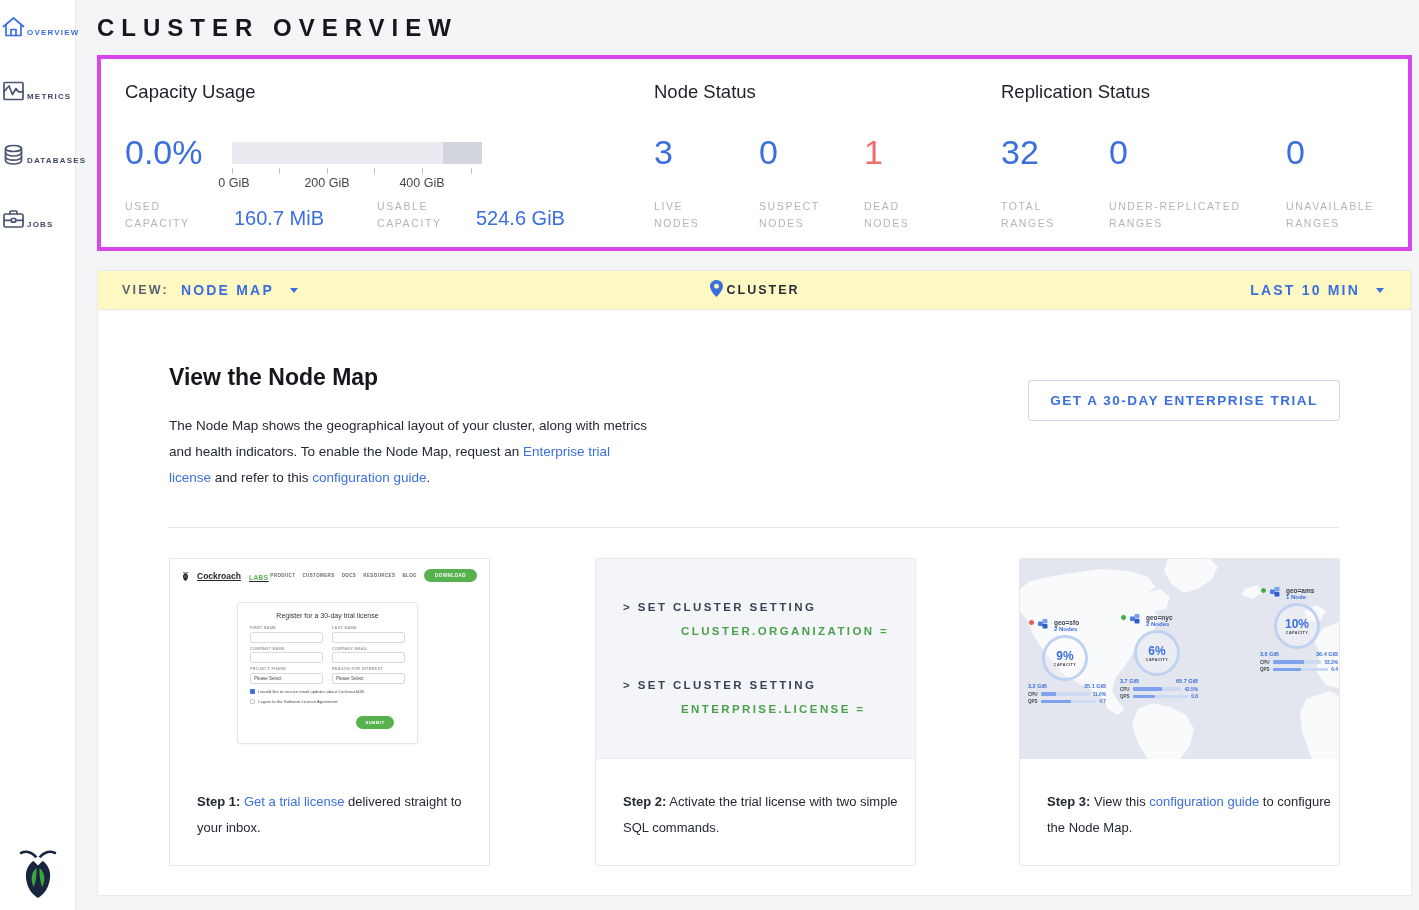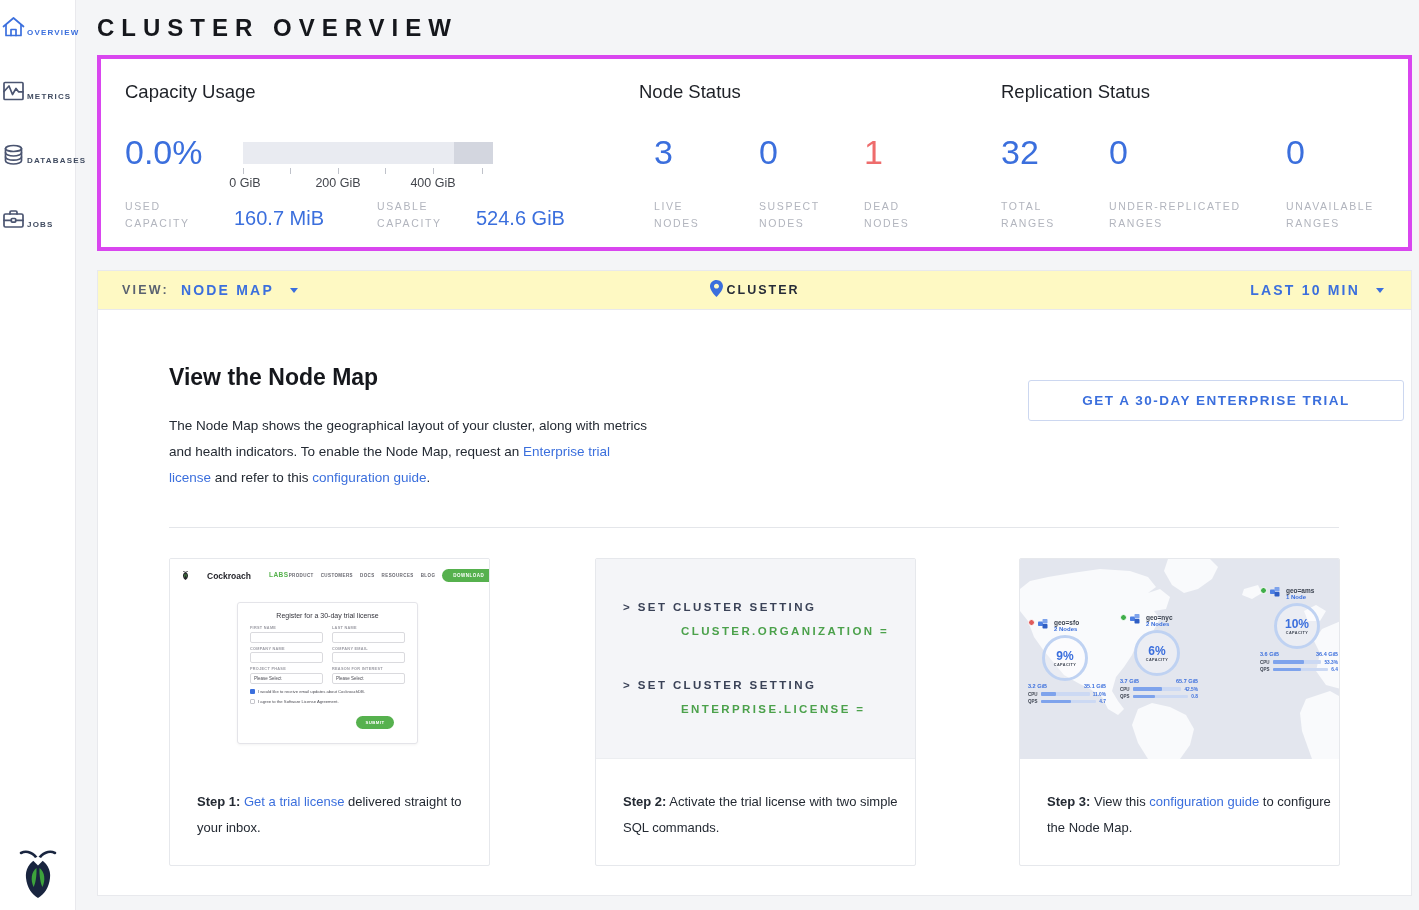--- a/index.html
+++ b/index.html
@@ -31,21 +31,21 @@
     font-size:24px; font-weight:600; letter-spacing:7px; color:#15171c;
   }
 
   
   .summary-card { position:relative; height:196px; background:#fff; border:4px solid #d946ef; }
   .sum-title { position:absolute; top:22px; font-size:18.5px; font-weight:500; color:#1e2127; }
   .big { position:absolute; top:74px; font-size:34px; color:#3b6fdd; }
   .big.red { color:#ee6c6c; }
   .sum-label { position:absolute; top:139px; font-size:10.5px; letter-spacing:1.6px; color:#b2b5be; line-height:17px; font-weight:500; white-space:nowrap; }
   .sum-value { position:absolute; top:148px; font-size:20px; color:#3b6fdd; }
-  .gauge { position:absolute; left:142px; top:83px; width:250px; }
+  .gauge { position:absolute; left:131px; top:83px; width:250px; }
   .gauge-bar { height:22px; background:#e9ebf1; position:relative; }
   .gauge-bar .dark { position:absolute; right:0; top:0; bottom:0; width:39px; background:#d3d6df; }
   .gauge-ticks { position:relative; height:8px; margin-top:4px; }
   .tick { position:absolute; top:0; width:1px; height:6px; background:#bfc2ca; }
   .gauge-labels { position:relative; height:16px; font-size:12.5px; color:#43464d; }
   .gauge-labels span { position:absolute; transform:translateX(-50%); white-space:nowrap; }
 
   
   .view-bar { margin-top:19px; height:40px; background:#fef9c3; border:1px solid #e8e9ed; display:flex; align-items:center; position:relative; }
   .vb-left { padding-left:24px; display:flex; align-items:center; gap:12px; }
@@ -53,41 +53,41 @@
   .vb-value { font-size:14px; letter-spacing:2.2px; font-weight:600; color:#3b6fdd; display:flex; align-items:center; gap:16px; cursor:pointer; }
   .caret { display:inline-block; width:0; height:0; border-left:4.5px solid transparent; border-right:4.5px solid transparent; border-top:5.5px solid #3b6fdd; }
   .vb-center { position:absolute; left:50%; transform:translateX(-50%); display:flex; align-items:center; gap:4px; font-size:12.5px; letter-spacing:2px; font-weight:600; color:#262c38; cursor:pointer; }
   .vb-right { margin-left:auto; padding-right:27px; }
 
   
   .content-panel { position:relative; height:586px; background:#fff; border:1px solid #e8e9ed; border-top:none; }
   .nm-title { position:absolute; left:71px; top:54px; font-size:23px; font-weight:600; color:#15171c; }
   .nm-desc { position:absolute; left:71px; top:103px; width:478px; font-size:13.5px; line-height:26px; color:#242a33; }
   a.link { color:#3b6fdd; text-decoration:none; cursor:pointer; }
-  .trial-btn { position:absolute; left:930px; top:70px; width:376px; height:41px; background:#fff;
+  .trial-btn { position:absolute; left:930px; top:70px; width:312px; height:41px; background:#fff;
     border:1px solid #ccd7f0; border-radius:3px; color:#3b6fdd; font-size:13.5px; letter-spacing:1.5px;
     font-weight:600; font-family:inherit; cursor:pointer; }
   .divider { position:absolute; left:71px; right:72px; top:217px; border-top:1px solid #e4e6ea; }
 
   .step-card { position:absolute; top:248px; width:321px; height:308px; background:#fff; border:1px solid #e6e8ec; border-radius:2px; overflow:hidden; }
   .card1 { left:71px; } .card2 { left:497px; } .card3 { left:921px; }
   .caption { position:absolute; left:27px; right:8px; top:230px; font-size:13px; line-height:26px; color:#242a33; }
   .caption b { font-weight:bold; }
 
   
   .code-area { height:200px; background:#f4f5f8; position:relative; border-bottom:1px solid #eceef1; }
   .code-line { position:absolute; font-size:11.5px; font-weight:bold; letter-spacing:2.4px; color:#3a4257; white-space:nowrap; }
   .code-line .arg { color:#4ba14b; }
   .cl1 { left:27px; top:42px; } .cl2 { left:85px; top:66px; }
   .cl3 { left:27px; top:120px; } .cl4 { left:85px; top:144px; }
 
   
   .mini-site { height:200px; position:relative; background:#fff; }
   .ms-header { display:flex; align-items:center; padding:10px 12px 0 12px; }
-  .ms-brand { display:flex; align-items:flex-start; gap:18px; }
+  .ms-brand { display:flex; align-items:flex-end; gap:8px;text-decoration:underline; }
   .ms-brand-name { font-size:8.5px; font-weight:bold; color:#26262c; }
   .ms-brand-suffix { font-size:6.5px; font-weight:bold; color:#55b24c; letter-spacing:0.5px; }
   .ms-nav { margin-left:auto; display:flex; gap:7px; align-items:center; }
   .ms-nav .ms-nav-item { font-size:4.5px; font-weight:bold; color:#67676f; letter-spacing:0.4px; }
   .ms-download { background:#56b14e; color:#fff; font-size:4.5px; font-weight:bold; padding:4px 11px; border-radius:9px; letter-spacing:0.5px; }
   .ms-form { position:absolute; left:67px; top:43px; width:181px; height:142px; background:#fff;
     border:1px solid #e4e4e9; border-radius:3px; box-shadow:0 1px 3px rgba(0,0,0,.05); padding:9px 12px 0; }
   .msf-title { text-align:center; font-size:7px; color:#34343c; margin-bottom:3px; }
   .msf-grid { display:grid; grid-template-columns:1fr 1fr; column-gap:9px; }
   .msf-label { font-size:3.8px; color:#9b9ba3; letter-spacing:0.3px; margin:4px 0 1.5px; font-weight:bold; }
@@ -210,21 +210,21 @@
 
     <div class="sum-label" style="left:24px">
       <span>USED</span><br><span>CAPACITY</span>
     </div>
     <div class="sum-value" style="left:133px">160.7 MiB</div>
     <div class="sum-label" style="left:276px">
       <span>USABLE</span><br><span>CAPACITY</span>
     </div>
     <div class="sum-value" style="left:375px">524.6 GiB</div>
 
-    <div class="sum-title" style="left:538px">Node Status</div>
+    <div class="sum-title" style="left:553px">Node Status</div>
     <div class="big" style="left:553px">3</div>
     <div class="big" style="left:658px">0</div>
     <div class="big red" style="left:763px">1</div>
     <div class="sum-label" style="left:553px">
       <span>LIVE</span><br><span>NODES</span>
     </div>
     <div class="sum-label" style="left:658px">
       <span>SUSPECT</span><br><span>NODES</span>
     </div>
     <div class="sum-label" style="left:763px">

